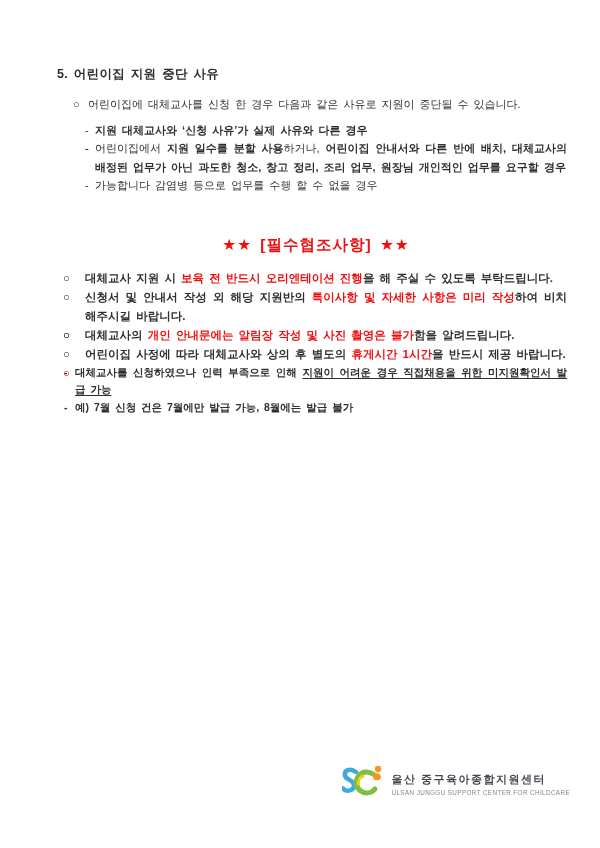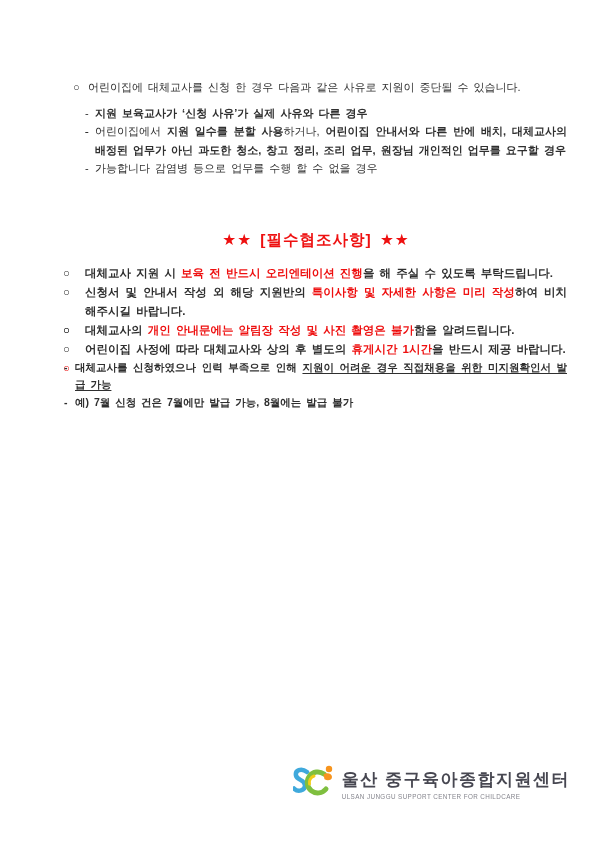--- a/index.html
+++ b/index.html
@@ -33,21 +33,21 @@
     font-size: 11px;
     line-height: 18.5px;
   }
   .s1-item {
     margin-left: 28px;
     padding-left: 10px;
     font-size: 11px;
     line-height: 18.5px;
   }
   .notice-header {
-    margin: 52px -33px 13px -57px;
+    margin: 40px -33px 13px -57px;
     text-align: center;
     font-size: 15.5px;
     font-weight: bold;
     color: #ee1010;
     letter-spacing: 1px;
     word-spacing: 3px;
     padding-left: 32px;
   }
   .s2 { font-weight: bold; }
   .s2-bullet {
@@ -69,49 +69,50 @@
   .footer-logo {
     position: absolute;
     top: 762px;
     right: 30px;
     display: flex;
     align-items: center;
     gap: 5px;
   }
   .logo-names { display: flex; flex-direction: column; }
   .logo-kr {
-    font-size: 17px;
+    font-size: 11px;
     font-weight: 600;
     color: #474751;
     letter-spacing: 1.5px;
     white-space: nowrap;
   }
   .logo-en {
     font-size: 6.3px;
     color: #85858d;
     letter-spacing: 0.4px;
     margin-top: 1.5px;
     white-space: nowrap;
   }
 </style>
 </head>
 <body>
 
 <div class="page">
 
   <div>
+    <div class="s1-heading">5. 어린이집 지원 중단 사유</div>
 
     <div class="line s1-intro">
       <span class="marker">○</span>
       <span><span>어린이집에 대체교사를 신청 한 경우 다음과 같은 사유로 지원이 중단될 수 있습니다.</span></span>
     </div>
 
     <div class="line s1-item">
       <span class="marker">-</span>
-      <span><span class="b">지원 보육교사가 ‘신청 사유’가 실제 사유와 다른 경우</span></span>
+      <span><span class="b">지원 대체교사와 ‘신청 사유’가 실제 사유와 다른 경우</span></span>
     </div>
     <div class="line s1-item">
       <span class="marker">-</span>
     </div>
     <div class="line s1-item">
       <span class="marker">-</span>
       <span><span>어린이집에서 </span><span class="b">지원 일수를 분할 사용</span><span>하거나, </span><span class="b">어린이집 안내서와 다른 반에 배치, 대체교사의 배정된 업무가 아닌 과도한 청소, 창고 정리, 조리 업무, 원장님 개인적인 업무를 요구할 경우</span></span>
     </div>
     <div class="line s1-item">
       <span class="marker">-</span>

